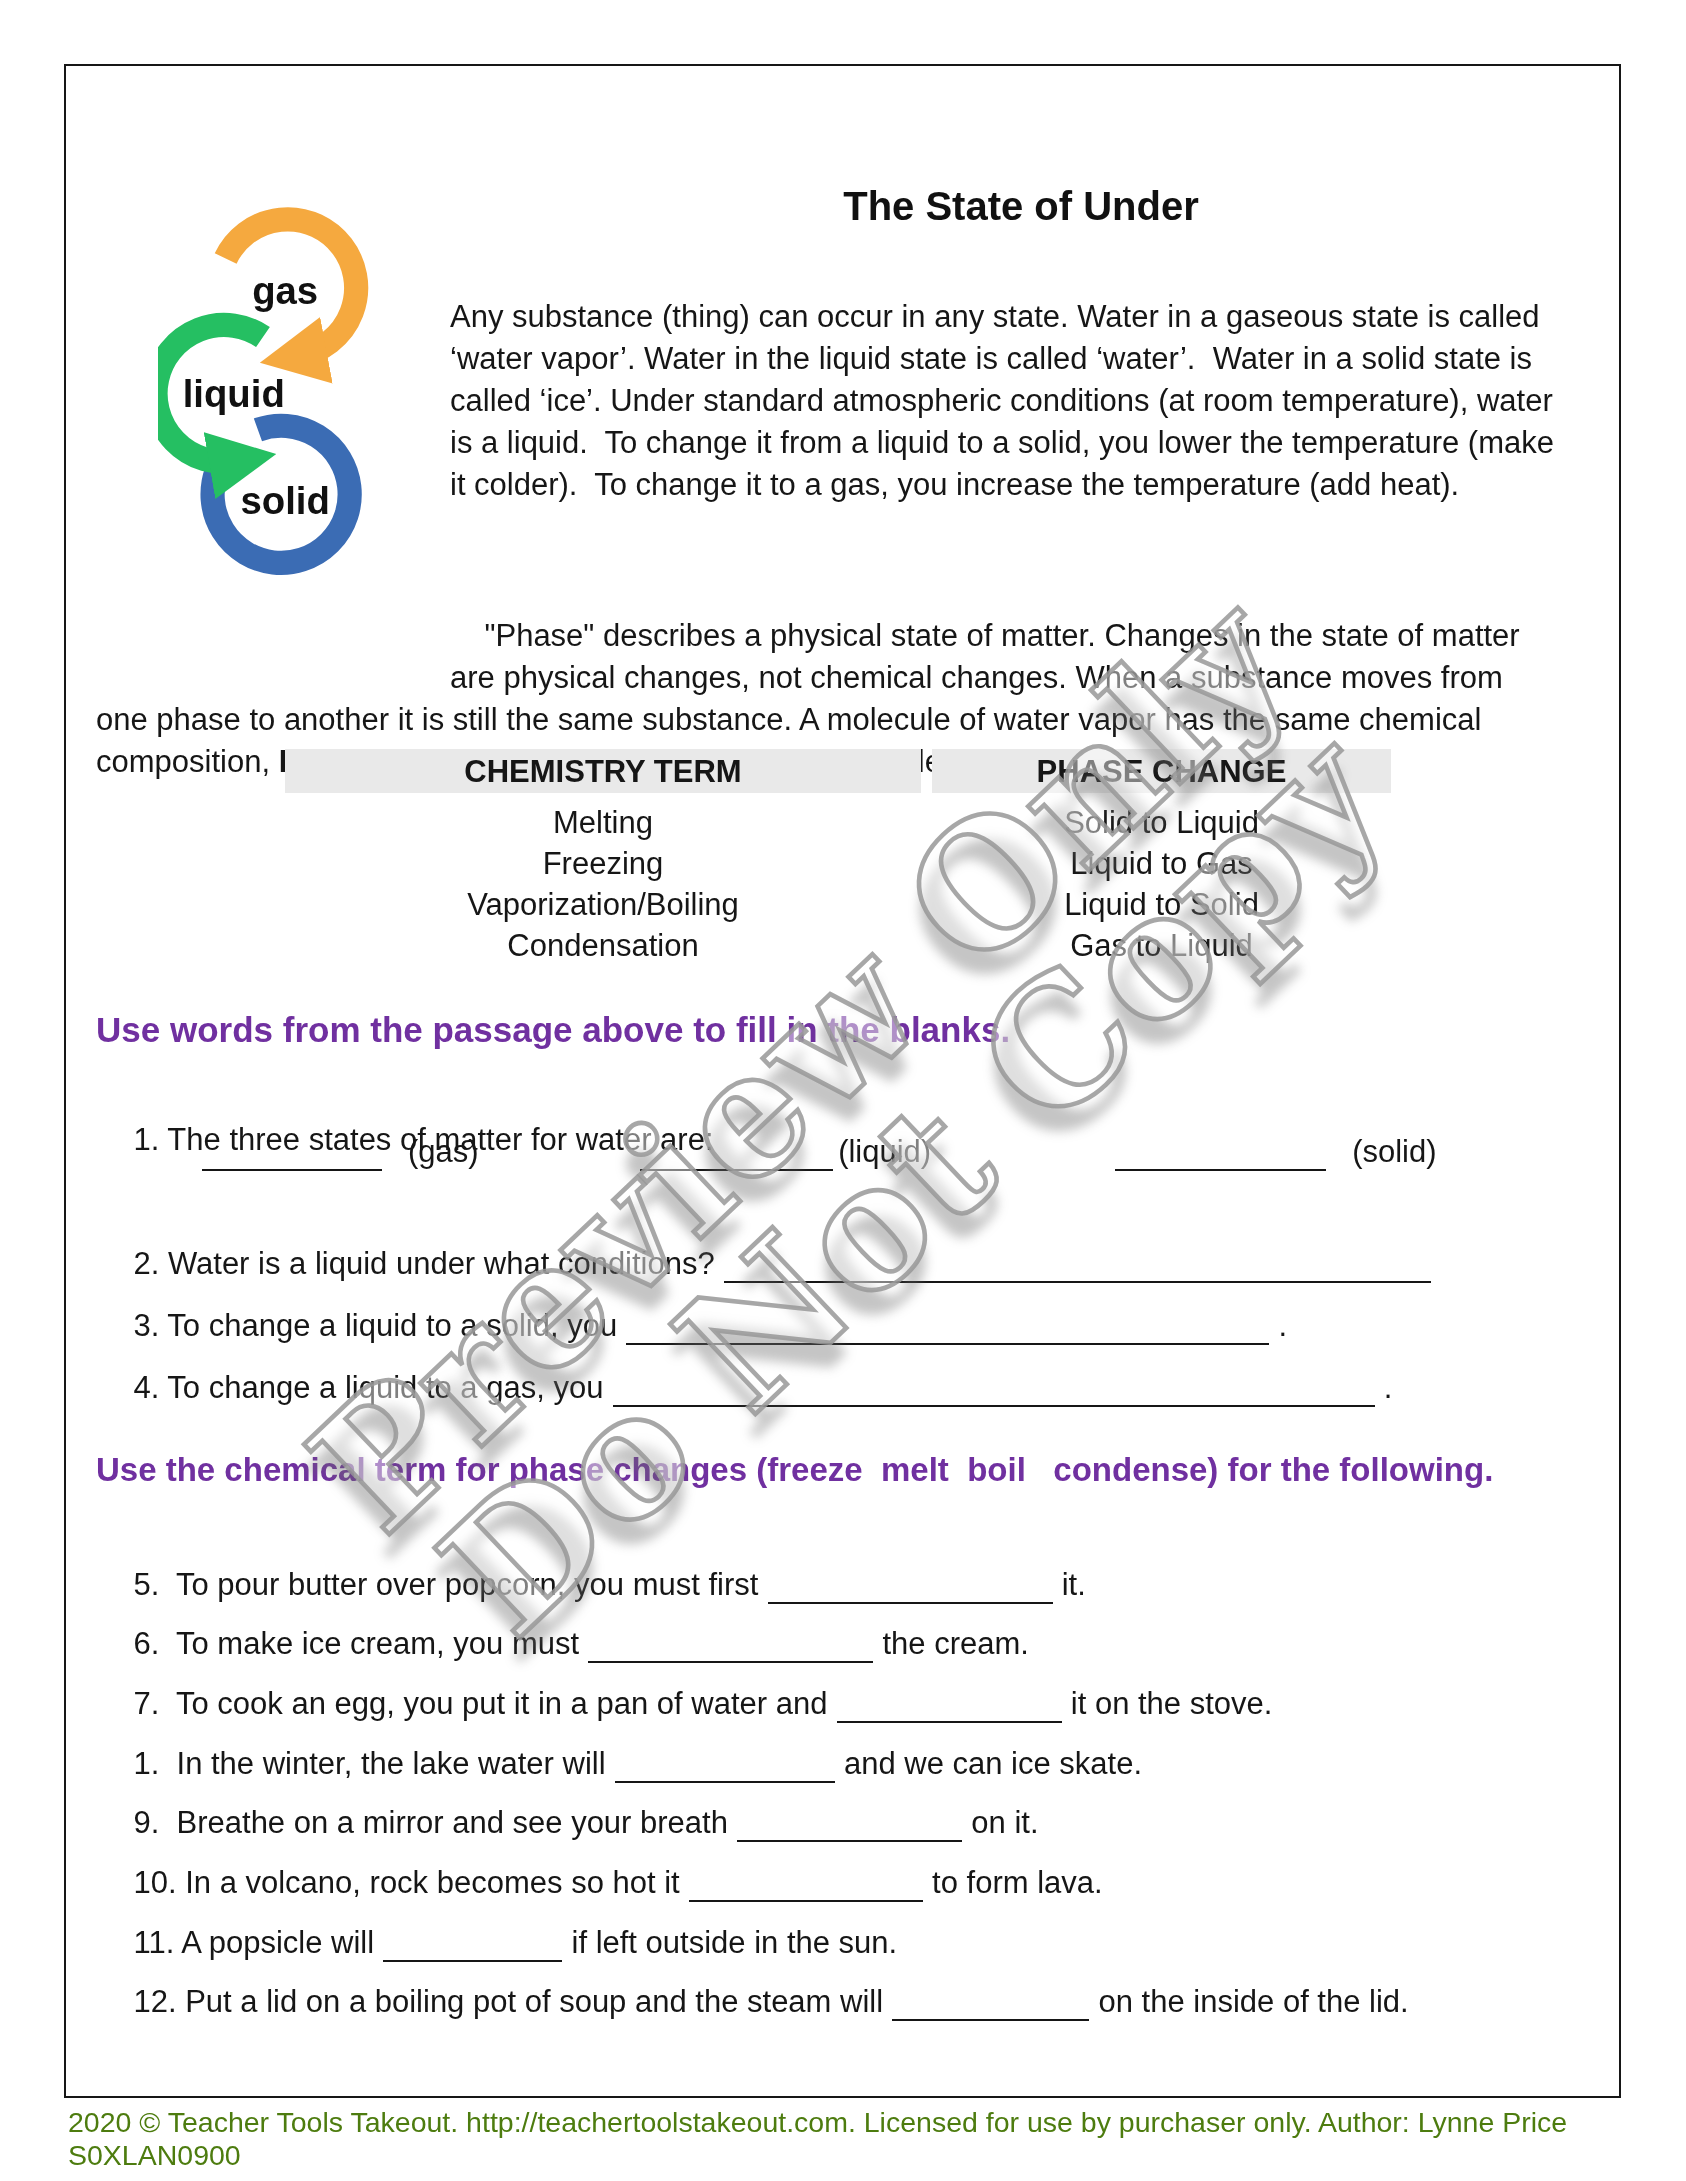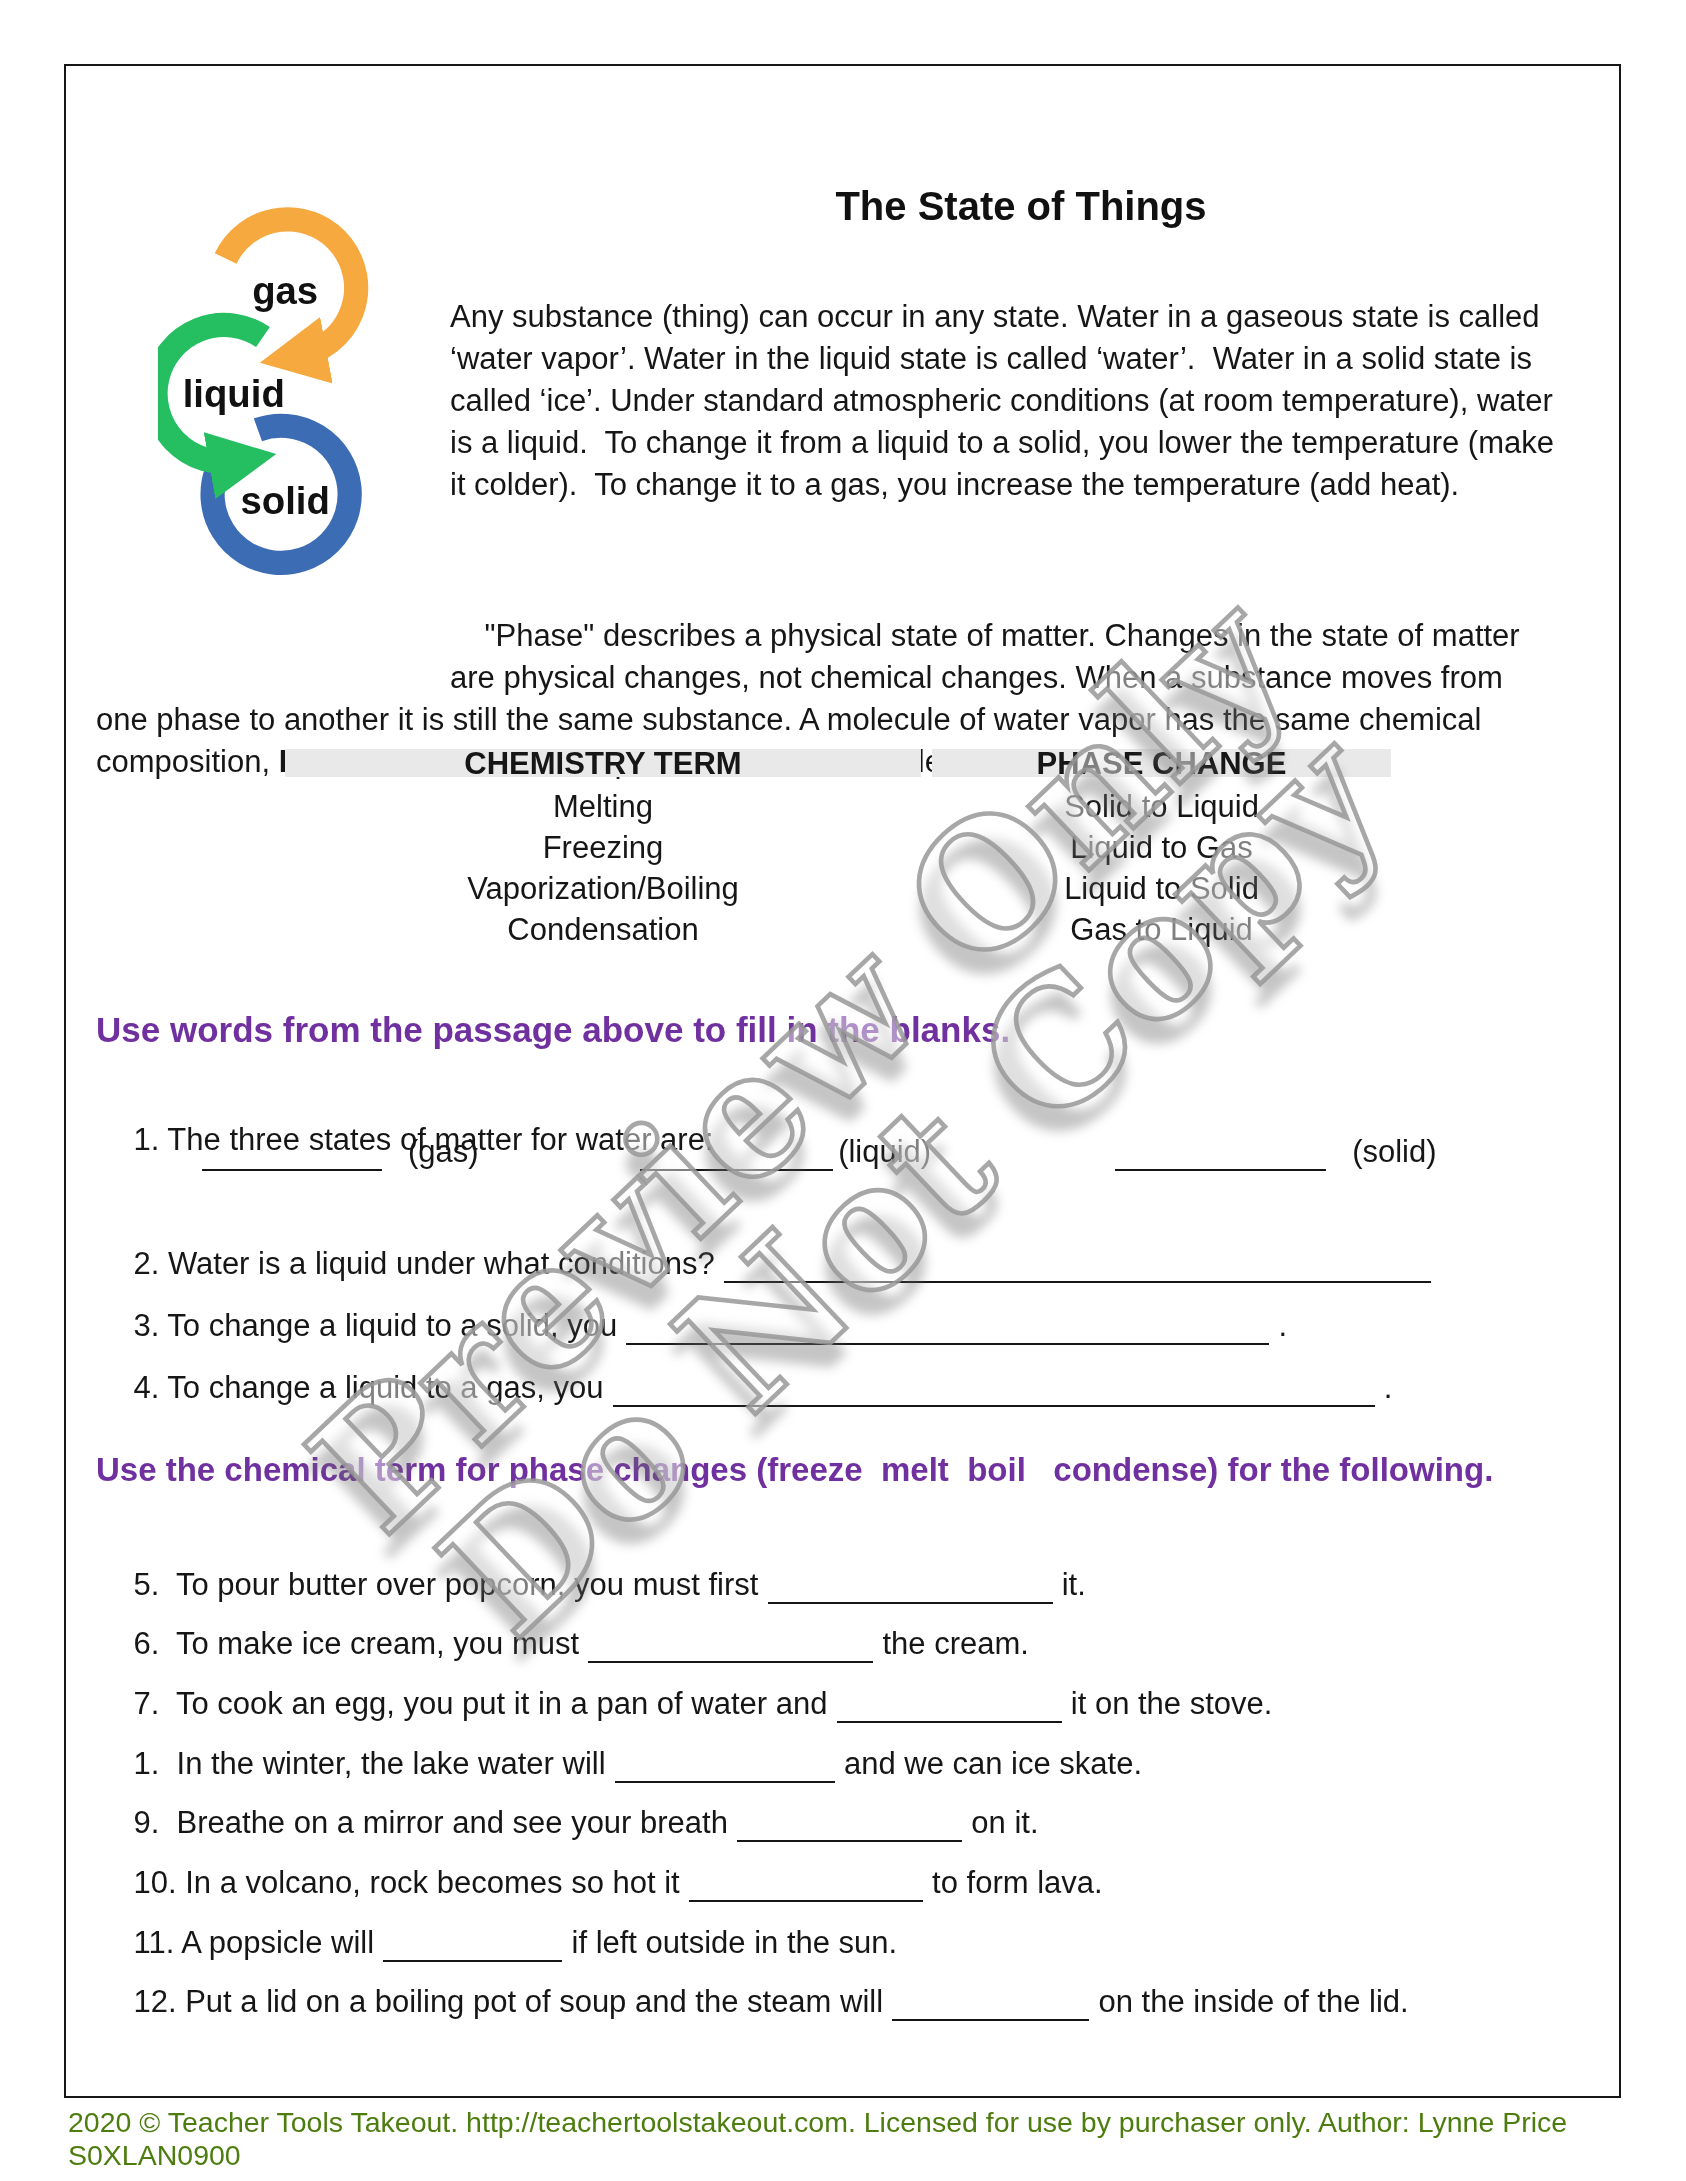--- a/index.html
+++ b/index.html
@@ -15,21 +15,21 @@
   .diagram{position:absolute;left:92px;top:138px;}
 
   .para{font-size:31px;line-height:42px;white-space:pre-wrap;margin:0;}
   .para1{position:absolute;left:384px;top:230px;width:1125px;}
   .para2{position:absolute;left:30px;top:465px;width:1460px;}
   .indent-spacer{float:left;width:354px;height:86px;}
 
   .tbl{position:absolute;left:219px;top:683px;width:1107px;
        font-size:31px;line-height:41px;}
   .tbl-head{display:flex;gap:11px;font-weight:700;}
-  .tbl-head .cell{background:#E9E9E9;height:28px;display:flex;
+  .tbl-head .cell{background:#E9E9E9;height:44px;display:flex;
                   align-items:center;justify-content:center;}
   .col-l{width:636px;} .col-r{width:459px;}
   .tbl-body{display:flex;gap:11px;margin-top:9.2px;text-align:center;}
   .tbl-body .col-l,.tbl-body .col-r{display:flex;flex-direction:column;}
 
   .h-purple{position:absolute;left:30px;width:1506px;margin:0;
             font-size:35px;font-weight:700;color:#7030A0;white-space:pre-wrap;}
   .h1pos{top:944px;font-size:35px;}
   .h2pos{top:1385px;font-size:33px;}
 
@@ -81,21 +81,21 @@
       </marker>
     </defs>
     <path d="M 99 224 A 68 68 0 1 1 58 265" fill="none" stroke="#3B6CB4" stroke-width="24"></path>
     <path d="M 104 132 A 68 68 0 1 0 77 255" fill="none" stroke="#25BF62" stroke-width="24" marker-end="url(#mg)"></path>
     <path d="M 67 54 A 68 68 0 1 1 141 150" fill="none" stroke="#F5A93F" stroke-width="24" marker-end="url(#mo)"></path>
     <text x="126" y="99" font-size="38" text-anchor="middle">gas</text>
     <text x="75" y="201" font-size="38" text-anchor="middle">liquid</text>
     <text x="126" y="308" font-size="38" text-anchor="middle">solid</text>
   </svg>
 
-  <h1 class="title">The State of Things</h1>
+  <h1 class="title">The State of Under</h1>
 
   <p class="para para1">Any substance (thing) can occur in any state. Water in a gaseous state is called ‘water vapor’. Water in the liquid state is called ‘water’.  Water in a solid state is called ‘ice’. Under standard atmospheric conditions (at room temperature), water is a liquid.  To change it from a liquid to a solid, you lower the temperature (make it colder).  To change it to a gas, you increase the temperature (add heat).</p>
 
   <div class="para para2">
     <span class="indent-spacer"></span>
     <span>"Phase" describes a physical state of matter. Changes in the state of matter are physical changes, not chemical changes. When a substance moves from one phase to another it is still the same substance. A molecule of water vapor has the same chemical composition, </span><b>H₂O</b><span>, as a molecule of liquid water or a molecule of ice.</span>
   </div>
 
   <div class="tbl">
     <div class="tbl-head">

